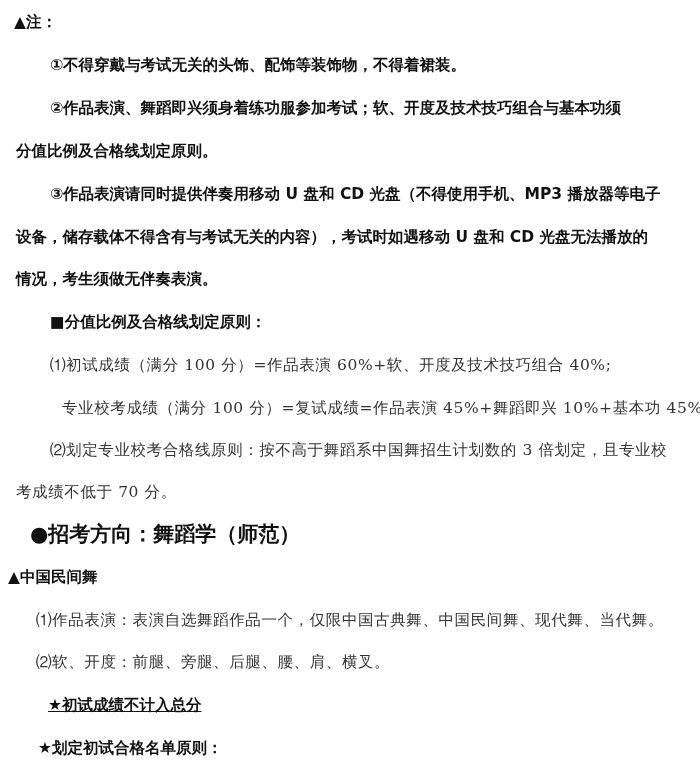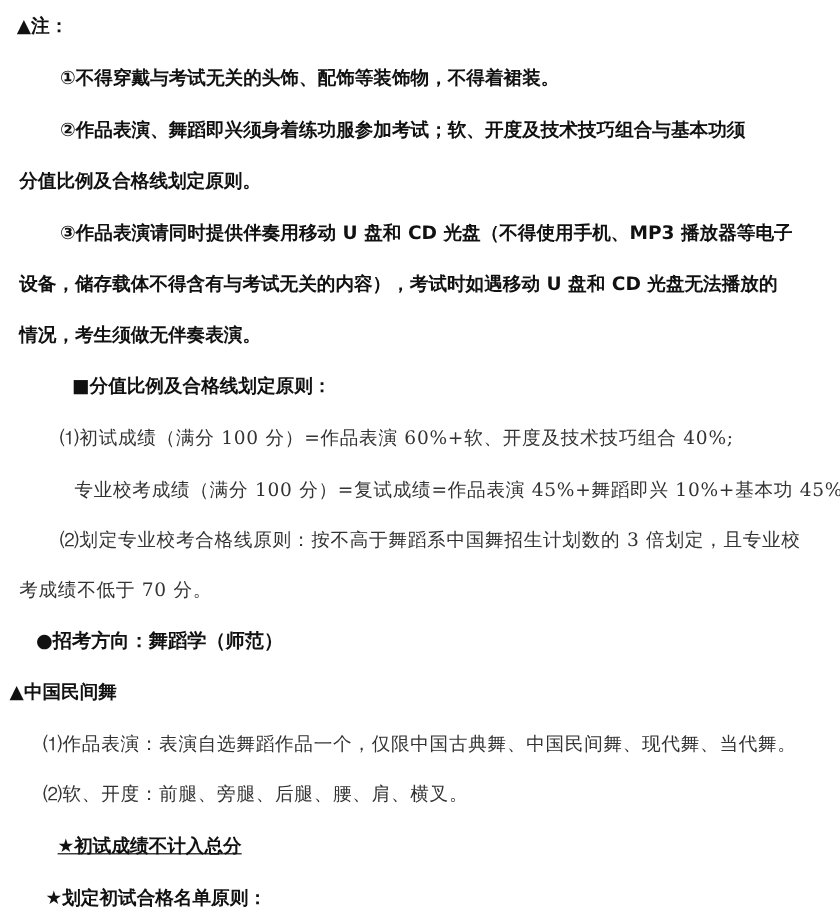--- a/index.html
+++ b/index.html
@@ -1,35 +1,35 @@
 <!DOCTYPE html>
 <html><head>
 <meta charset="utf-8">
 <style>
   html, body { margin:0; padding:0; background:#ffffff; }
   body { width:700px; height:766px; position:relative; overflow:hidden; color:#1a1a1a;
          font-family:"DejaVu Serif","Liberation Serif",serif; }
   .line { position:absolute; white-space:nowrap; font-size:15.5px; line-height:20px; }
   .bold { font-family:"DejaVu Sans","Liberation Sans",sans-serif; font-weight:bold; color:#111; }
   .reg  { font-family:"DejaVu Serif","Liberation Serif",serif; color:#333; letter-spacing:0.6px; }
-  .heading { font-size:16px; }
+  .heading { font-size:21px; }
 </style>
 </head>
 <body>
 
 <div>
   <div class="line bold" style="left:14px;top:12px;">▲注：</div>
   <div class="line bold" style="left:50px;top:55px;">①不得穿戴与考试无关的头饰、配饰等装饰物，不得着裙装。</div>
   <div class="line bold" style="left:50px;top:98px;">②作品表演、舞蹈即兴须身着练功服参加考试；软、开度及技术技巧组合与基本功须</div>
   <div class="line bold" style="left:16px;top:141px;">分值比例及合格线划定原则。</div>
   <div class="line bold" style="left:50px;top:184px;">③作品表演请同时提供伴奏用移动 U 盘和 CD 光盘（不得使用手机、MP3 播放器等电子</div>
   <div class="line bold" style="left:16px;top:227px;">设备，储存载体不得含有与考试无关的内容），考试时如遇移动 U 盘和 CD 光盘无法播放的</div>
   <div class="line bold" style="left:16px;top:269px;">情况，考生须做无伴奏表演。</div>
 
-  <div class="line bold" style="left:50px;top:312px;margin-left:10px;">■分值比例及合格线划定原则：</div>
+  <div class="line bold" style="left:50px;top:312px;">■分值比例及合格线划定原则：</div>
   <div class="line reg" style="left:50px;top:355px;">⑴初试成绩（满分 100 分）=作品表演 60%+软、开度及技术技巧组合 40%;</div>
   <div class="line reg" style="left:62px;top:398px;">专业校考成绩（满分 100 分）=复试成绩=作品表演 45%+舞蹈即兴 10%+基本功 45%。</div>
   <div class="line reg" style="left:50px;top:440px;">⑵划定专业校考合格线原则：按不高于舞蹈系中国舞招生计划数的 3 倍划定，且专业校</div>
   <div class="line reg" style="left:16px;top:482px;">考成绩不低于 70 分。</div>
 
   <div class="line bold heading" style="left:30px;top:524px;">●招考方向：舞蹈学（师范）</div>
 
   <div class="line bold" style="left:8px;top:567px;">▲中国民间舞</div>
   <div class="line reg" style="left:36px;top:610px;">⑴作品表演：表演自选舞蹈作品一个，仅限中国古典舞、中国民间舞、现代舞、当代舞。</div>
   <div class="line reg" style="left:36px;top:652px;">⑵软、开度：前腿、旁腿、后腿、腰、肩、横叉。</div>

